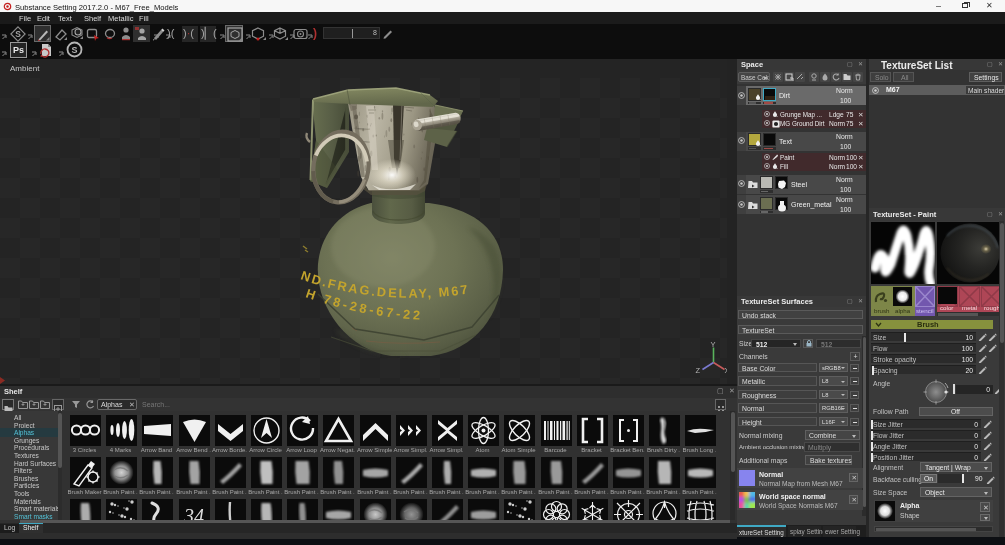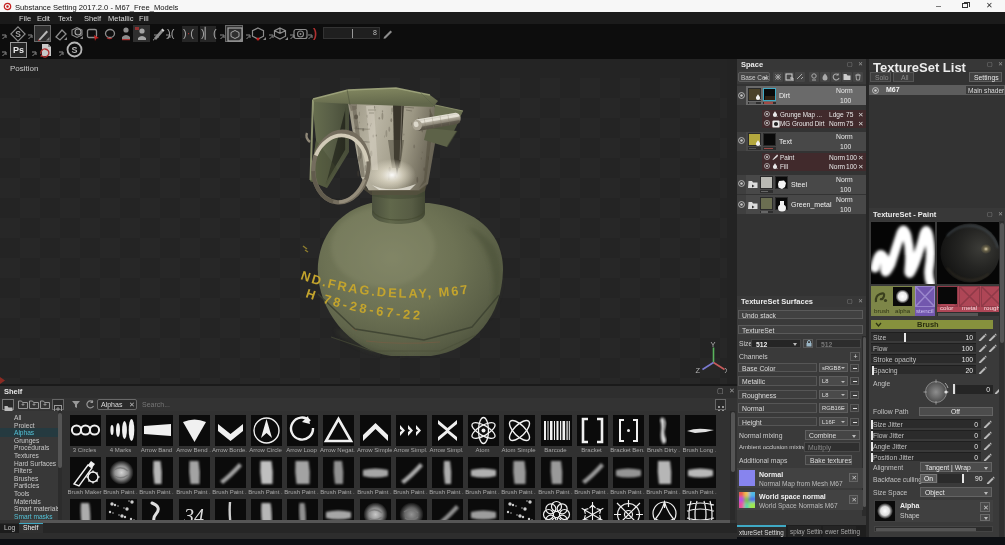--- a/index.html
+++ b/index.html
@@ -145,21 +145,21 @@
     </svg>
 <div class="abs" style="left:58px;top:21px;"><svg width="7" height="8" viewBox="0 0 7 8">
         <path d="M1 1 h4 M5 1 v3 M1.5 5 l3-3" stroke="#8d8d8d" stroke-width="1" fill="none"></path>
       </svg></div>
 <svg class="abs" style="left:66px;top:17px" width="17" height="17" viewBox="0 0 17 17">
       <circle cx="8.5" cy="8.5" r="7" fill="none" stroke="#b5b5b5" stroke-width="1.8"></circle>
       <text x="8.5" y="12" font-size="9" font-weight="bold" fill="#b5b5b5" text-anchor="middle" font-family="Liberation Sans">S</text>
     </svg>
 </div>
 <div class="abs" style="left:0;top:59px;width:737px;height:19px;background:#242424;">
-<div class="txt" style="left:10px;top:5px;font-size:8px;color:#c9c9c9;">Position</div>
+<div class="txt" style="left:10px;top:5px;font-size:8px;color:#c9c9c9;">Ambient</div>
   </div>
 <div class="abs" style="left:0;top:78px;width:737px;height:308px;background:repeating-conic-gradient(#272727 0% 25%, #242424 0% 50%);background-size:40px 40px;overflow:hidden;">
 <svg class="abs" style="left:0;top:0" width="737" height="308" viewBox="0 78 737 308">
 <defs>
 <radialGradient id="bodyG" cx="0.40" cy="0.36" r="0.78">
  <stop offset="0" stop-color="#7d8162"></stop>
  <stop offset="0.45" stop-color="#6d7254"></stop>
  <stop offset="0.8" stop-color="#585d45"></stop>
  <stop offset="1" stop-color="#464b37"></stop>
 </radialGradient>
@@ -1180,21 +1180,21 @@
 <div class="abs" style="left:51px;top:1px;width:33px;height:11px;background:#242424;">
       <span class="txt" style="left:2px;top:2px;font-size:6.3px;color:#aaa;">splay Setting</span>
     </div>
 <div class="abs" style="left:86px;top:1px;width:33px;height:11px;background:#242424;">
       <span class="txt" style="left:2px;top:2px;font-size:6.3px;color:#aaa;">ewer Setting</span>
     </div>
 </div>
 <div class="abs" style="left:866px;top:59px;width:3px;height:478px;background:#262626;"></div>
 <div class="abs" style="left:869px;top:59px;width:136px;height:149px;background:#333333;">
 <div class="abs" style="left:0;top:0;width:136px;height:11px;background:#373737;">
-      <span class="txt" style="left:4px;top:1px;font-size:13px;font-weight:bold;color:#ececec;">TextureSet List</span>
+      <span class="txt" style="left:12px;top:1px;font-size:10px;font-weight:bold;color:#ececec;">TextureSet List</span>
       <span class="txt" style="left:118px;top:1px;font-size:6px;color:#999;">▢</span>
       <span class="txt" style="left:129px;top:1px;font-size:6px;color:#999;">✕</span>
     </div>
 <div class="abs" style="left:1px;top:13px;width:21px;height:10px;background:#3e3e3e;border:1px solid #555;">
       <span class="txt" style="left:4px;top:1px;font-size:6.8px;color:#8a8a8a;">Solo</span>
     </div>
     <div class="abs" style="left:24px;top:13px;width:21px;height:10px;background:#3e3e3e;border:1px solid #555;">
       <span class="txt" style="left:7px;top:1px;font-size:6.8px;color:#8a8a8a;">All</span>
     </div>
     <div class="abs" style="left:100px;top:13px;width:33px;height:10px;background:#414141;border:1px solid #5e5e5e;">

